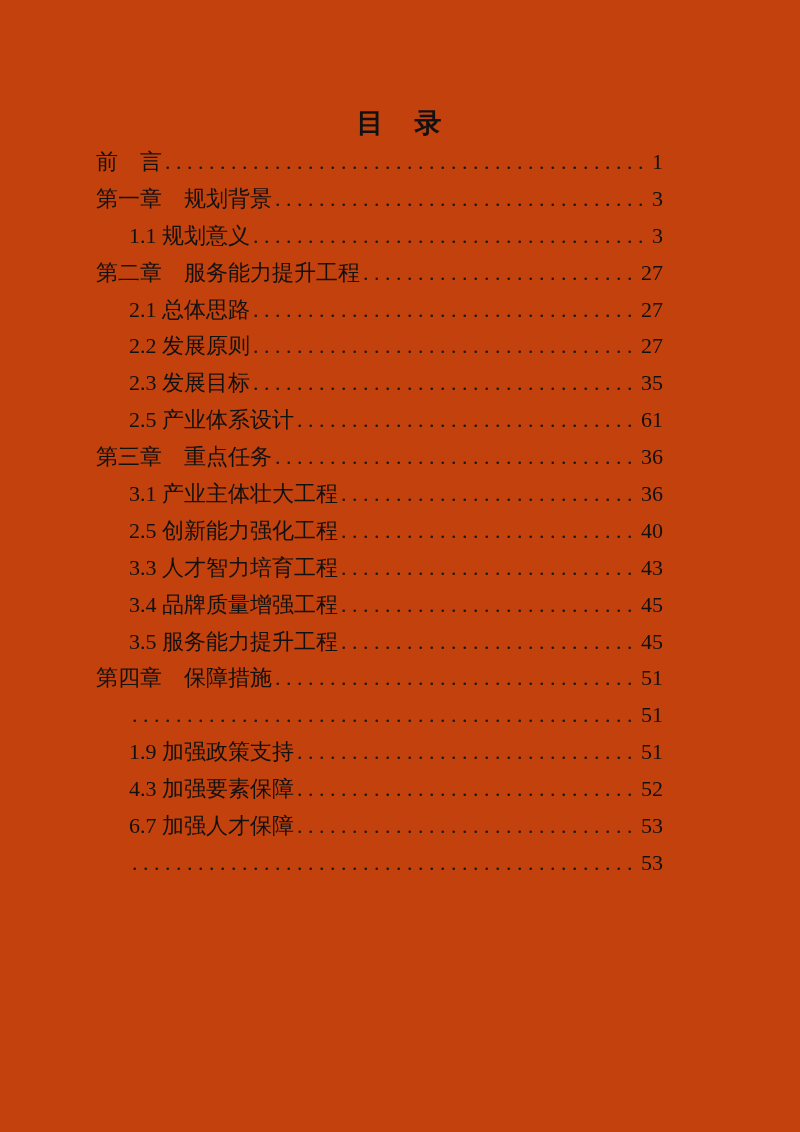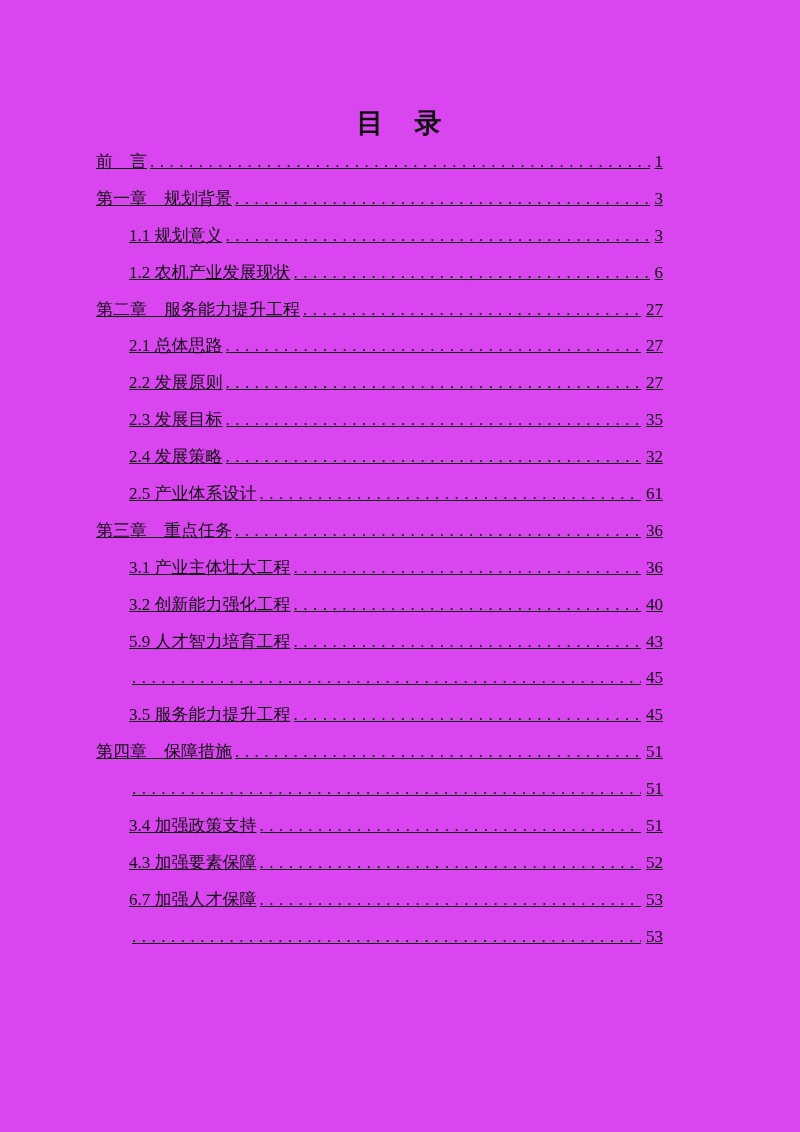--- a/index.html
+++ b/index.html
@@ -7,21 +7,21 @@
     padding: 0;
     width: 800px;
     height: 1132px;
     background: #ffffff;
     overflow: hidden;
   }
   .page {
     position: relative;
     width: 800px;
     height: 1132px;
-    background: #d946ef;
+    background: #c2410c;
     color: #111111;
     font-family: "Liberation Serif", "DejaVu Serif", serif;
   }
   .doc-title {
     position: absolute;
     top: 103px;
     left: 0;
     width: 100%;
     margin: 0;
     text-align: center;
@@ -35,24 +35,23 @@
     position: absolute;
     top: 144px;
     left: 96px;
     right: 137px;
   }
   .toc-row {
     display: flex;
     align-items: baseline;
     height: 36.9px;
     line-height: 36.9px;
-    font-size: 17px;
+    font-size: 22px;
     white-space: nowrap;
     cursor: pointer;
-    text-decoration: underline;
   }
   .toc-row.level-1 {
     padding-left: 33px;
   }
   .toc-label {
     flex: none;
     white-space: pre;
   }
   .toc-leader {
     flex: 1 1 auto;
@@ -85,25 +84,20 @@
       <div class="toc-row level-0">
     <span class="toc-label">第一章　规划背景</span>
     <span class="toc-leader"></span>
     <span class="toc-page">3</span>
   </div>
       <div class="toc-row level-1">
     <span class="toc-label">1.1 规划意义</span>
     <span class="toc-leader"></span>
     <span class="toc-page">3</span>
   </div>
-      <div class="toc-row level-1">
-    <span class="toc-label">1.2 农机产业发展现状</span>
-    <span class="toc-leader"></span>
-    <span class="toc-page">6</span>
-  </div>
       <div class="toc-row level-0">
     <span class="toc-label">第二章　服务能力提升工程</span>
     <span class="toc-leader"></span>
     <span class="toc-page">27</span>
   </div>
       <div class="toc-row level-1">
     <span class="toc-label">2.1 总体思路</span>
     <span class="toc-leader"></span>
     <span class="toc-page">27</span>
   </div>
@@ -111,69 +105,65 @@
     <span class="toc-label">2.2 发展原则</span>
     <span class="toc-leader"></span>
     <span class="toc-page">27</span>
   </div>
       <div class="toc-row level-1">
     <span class="toc-label">2.3 发展目标</span>
     <span class="toc-leader"></span>
     <span class="toc-page">35</span>
   </div>
       <div class="toc-row level-1">
-    <span class="toc-label">2.4 发展策略</span>
-    <span class="toc-leader"></span>
-    <span class="toc-page">32</span>
-  </div>
-      <div class="toc-row level-1">
     <span class="toc-label">2.5 产业体系设计</span>
     <span class="toc-leader"></span>
     <span class="toc-page">61</span>
   </div>
       <div class="toc-row level-0">
     <span class="toc-label">第三章　重点任务</span>
     <span class="toc-leader"></span>
     <span class="toc-page">36</span>
   </div>
       <div class="toc-row level-1">
     <span class="toc-label">3.1 产业主体壮大工程</span>
     <span class="toc-leader"></span>
     <span class="toc-page">36</span>
   </div>
       <div class="toc-row level-1">
-    <span class="toc-label">3.2 创新能力强化工程</span>
+    <span class="toc-label">2.5 创新能力强化工程</span>
     <span class="toc-leader"></span>
     <span class="toc-page">40</span>
   </div>
       <div class="toc-row level-1">
-    <span class="toc-label">5.9 人才智力培育工程</span>
+    <span class="toc-label">3.3 人才智力培育工程</span>
     <span class="toc-leader"></span>
     <span class="toc-page">43</span>
   </div>
       <div class="toc-row level-1">
+    <span class="toc-label">3.4 品牌质量增强工程</span>
     <span class="toc-leader"></span>
     <span class="toc-page">45</span>
   </div>
       <div class="toc-row level-1">
     <span class="toc-label">3.5 服务能力提升工程</span>
     <span class="toc-leader"></span>
     <span class="toc-page">45</span>
   </div>
       <div class="toc-row level-0">
     <span class="toc-label">第四章　保障措施</span>
     <span class="toc-leader"></span>
     <span class="toc-page">51</span>
   </div>
       <div class="toc-row level-1">
     <span class="toc-leader"></span>
     <span class="toc-page">51</span>
   </div>
       <div class="toc-row level-1">
-    <span class="toc-label">3.4 加强政策支持</span>
+    <span class="toc-label">1.9 加强政策支持</span>
     <span class="toc-leader"></span>
     <span class="toc-page">51</span>
   </div>
       <div class="toc-row level-1">
     <span class="toc-label">4.3 加强要素保障</span>
     <span class="toc-leader"></span>
     <span class="toc-page">52</span>
   </div>
       <div class="toc-row level-1">
     <span class="toc-label">6.7 加强人才保障</span>

